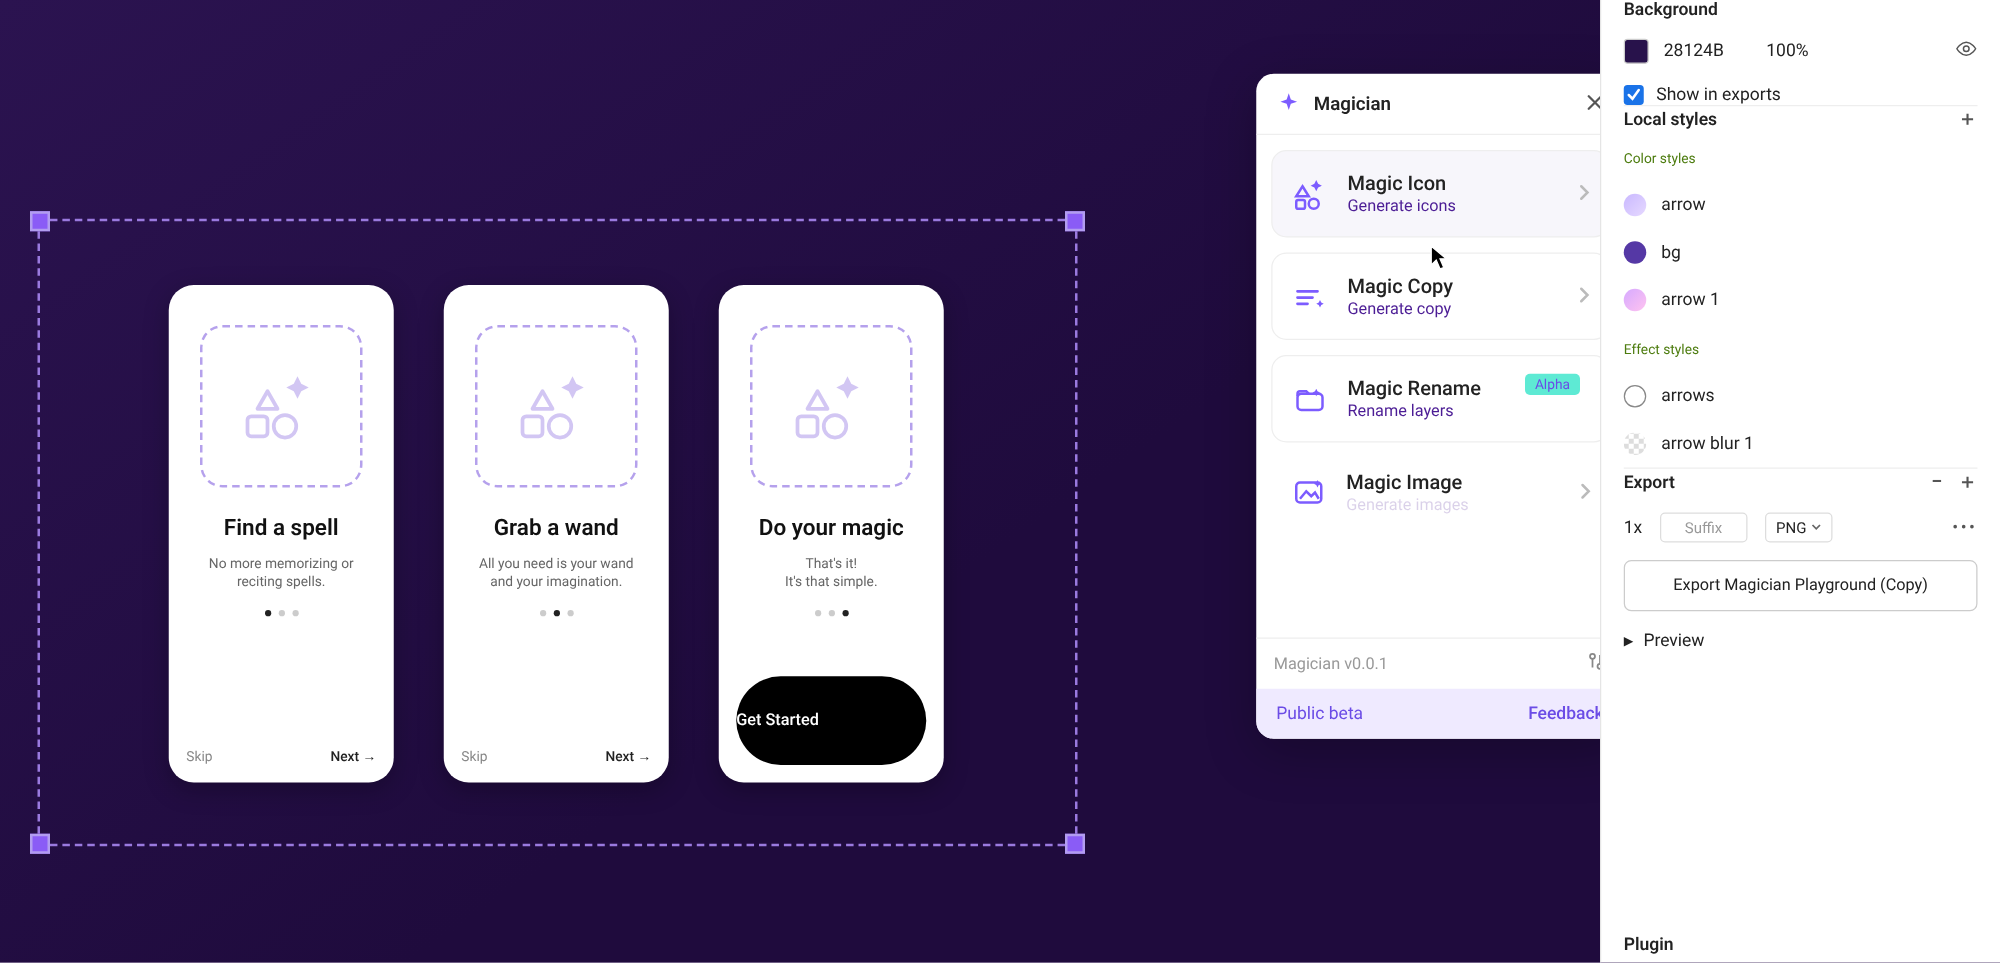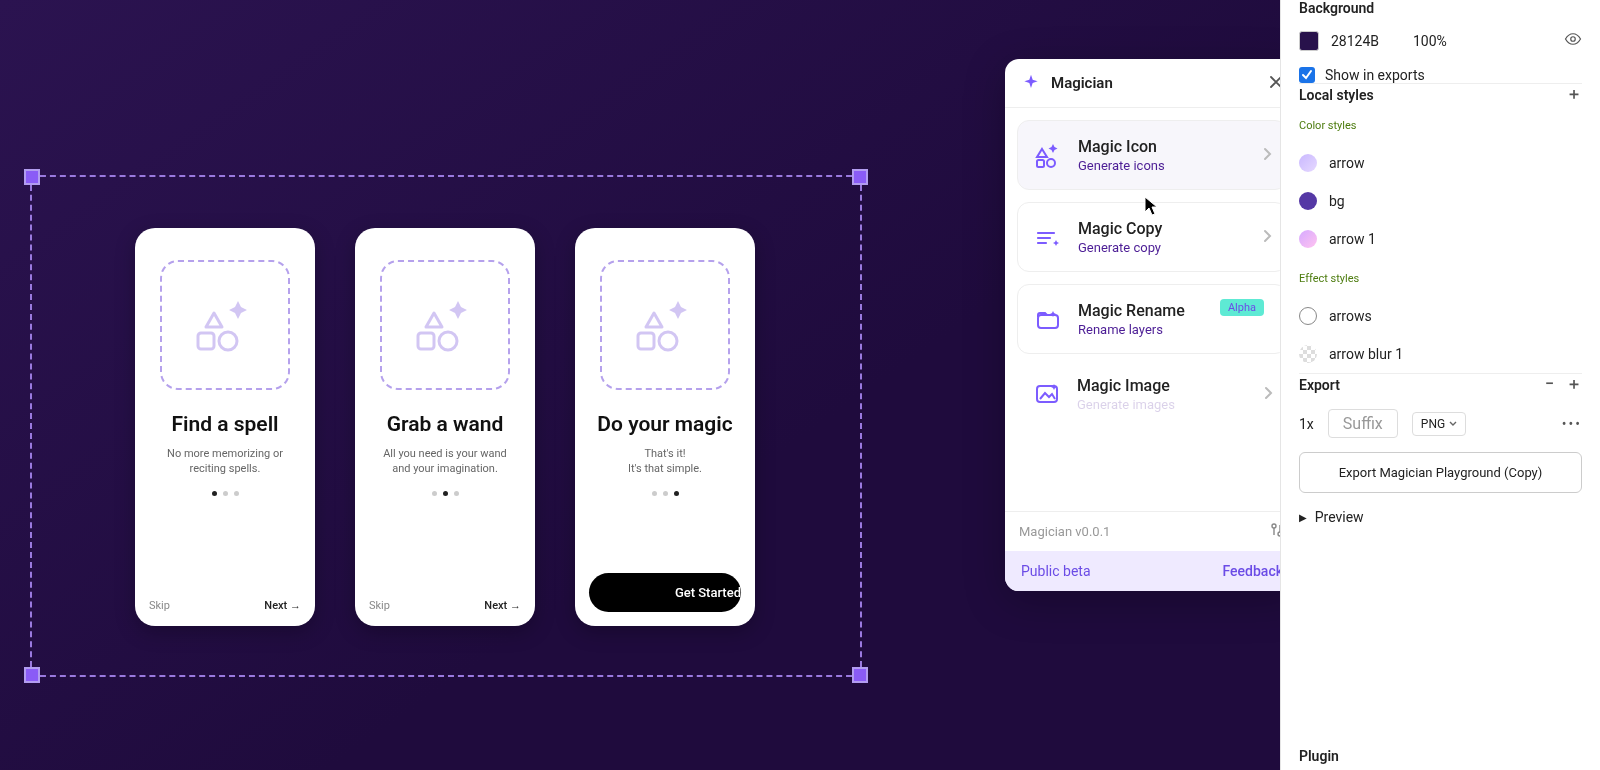--- a/index.html
+++ b/index.html
@@ -55,40 +55,40 @@
   }
   .placeholder-box {
     width: 130px; height: 130px;
     border: 2px dashed #b5a1ec;
     border-radius: 18px;
     display: flex; align-items: center; justify-content: center;
     margin-bottom: 22px;
   }
   .placeholder-box svg { opacity: 0.6; }
   .card-title {
-    font-size: 21px; font-weight: 600; margin-bottom: 10px; text-align: center;
+    font-size: 18px; font-weight: 600; margin-bottom: 10px; text-align: center;
   }
   .card-sub {
     font-size: 11px; color: #666; text-align: center; line-height: 1.4;
     padding: 0 6px; min-height: 30px;
   }
   .dots { margin-top: 14px; display: flex; gap: 6px; }
   .dot { width: 5px; height: 5px; border-radius: 50%; background: #ccc; }
   .dot.active { background: #222; }
   .card-spacer { flex: 1; }
   .card-footer {
     width: 100%; display: flex; justify-content: space-between; align-items: center;
     font-size: 11px;
   }
   .skip-link { color: #888; }
   .next-link { color: #222; font-weight: 500; display: flex; align-items: center; gap: 4px; }
   .get-started-btn {
-    width: 100%; padding: 12px 0; border-radius: 999px;
+    width: 100%; padding: 28px 0; border-radius: 999px;
     background: #000; color: #fff;
-    font-size: 13px; font-weight: 500; text-align: right;
+    font-size: 13px; font-weight: 500; text-align: left;
   }
 
   
   .plugin-panel {
     position: absolute;
     left: 1005px; top: 59px;
     width: 294px; height: 532px;
     background: #fff;
     border-radius: 14px;
     box-shadow: 0 10px 40px rgba(0,0,0,0.25);
@@ -162,21 +162,21 @@
   .bg-hex { flex: 0 0 70px; }
   .bg-op { flex: 0 0 50px; }
   .eye-icon { margin-left: auto; color: #555; }
   .chk-row { display: flex; align-items: center; gap: 10px; margin-top: 16px; }
   .chk { width: 16px; height: 16px; background:#1a73e8; border-radius:3px; display:flex; align-items:center; justify-content:center; }
   .chk svg { display:block; }
   .style-sub { font-size: 11px; color: #4d7c0f; margin: 6px 0 12px; }
   .style-item { display: flex; align-items: center; gap: 12px; padding: 10px 0; }
   .dot-swatch { width: 18px; height: 18px; border-radius: 50%; }
   .export-row { display:flex; align-items:center; gap:14px; margin-top:6px; }
-  .export-input { border:1px solid #ddd; border-radius:4px; padding:4px 8px; font-size:16px; color:#999; width:70px; text-align:center;}
+  .export-input { border:1px solid #ddd; border-radius:4px; padding:4px 8px; font-size:12px; color:#999; width:70px; text-align:center;}
   .export-select { border:1px solid #ddd; border-radius:4px; padding:4px 8px; font-size:12px; display:flex; align-items:center; gap:4px;}
   .export-btn {
     margin-top: 14px; width:100%; border:1px solid #ccc; border-radius:6px;
     padding: 12px 8px; text-align:center; font-size: 13px;
   }
   .preview-row { display:flex; align-items:center; gap:8px; padding: 16px 0; }
   .caret { font-size: 10px; }
   .plus-icon, .minus-icon { font-size: 16px; color:#555; }
   .ls-head { display:flex; justify-content:space-between; align-items:center;}
   .partial-image { border-top:1px solid #eee; padding-top:10px;}

